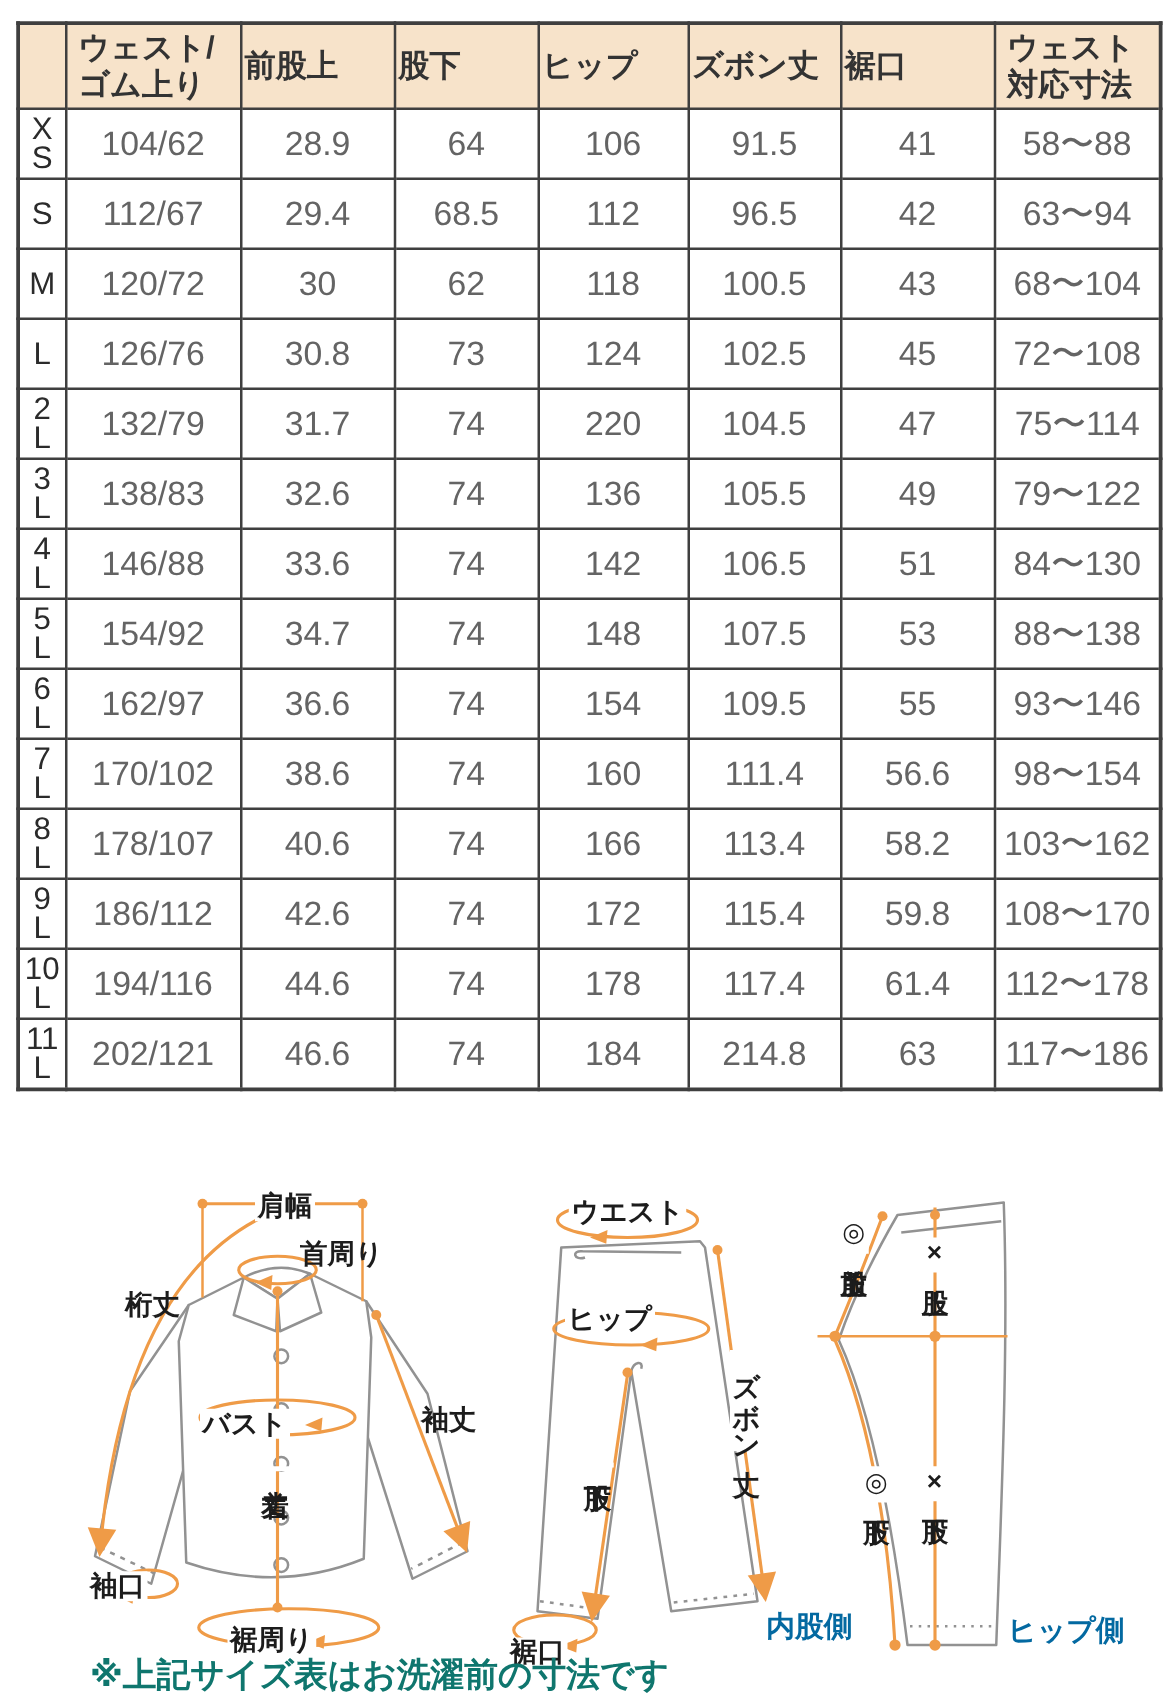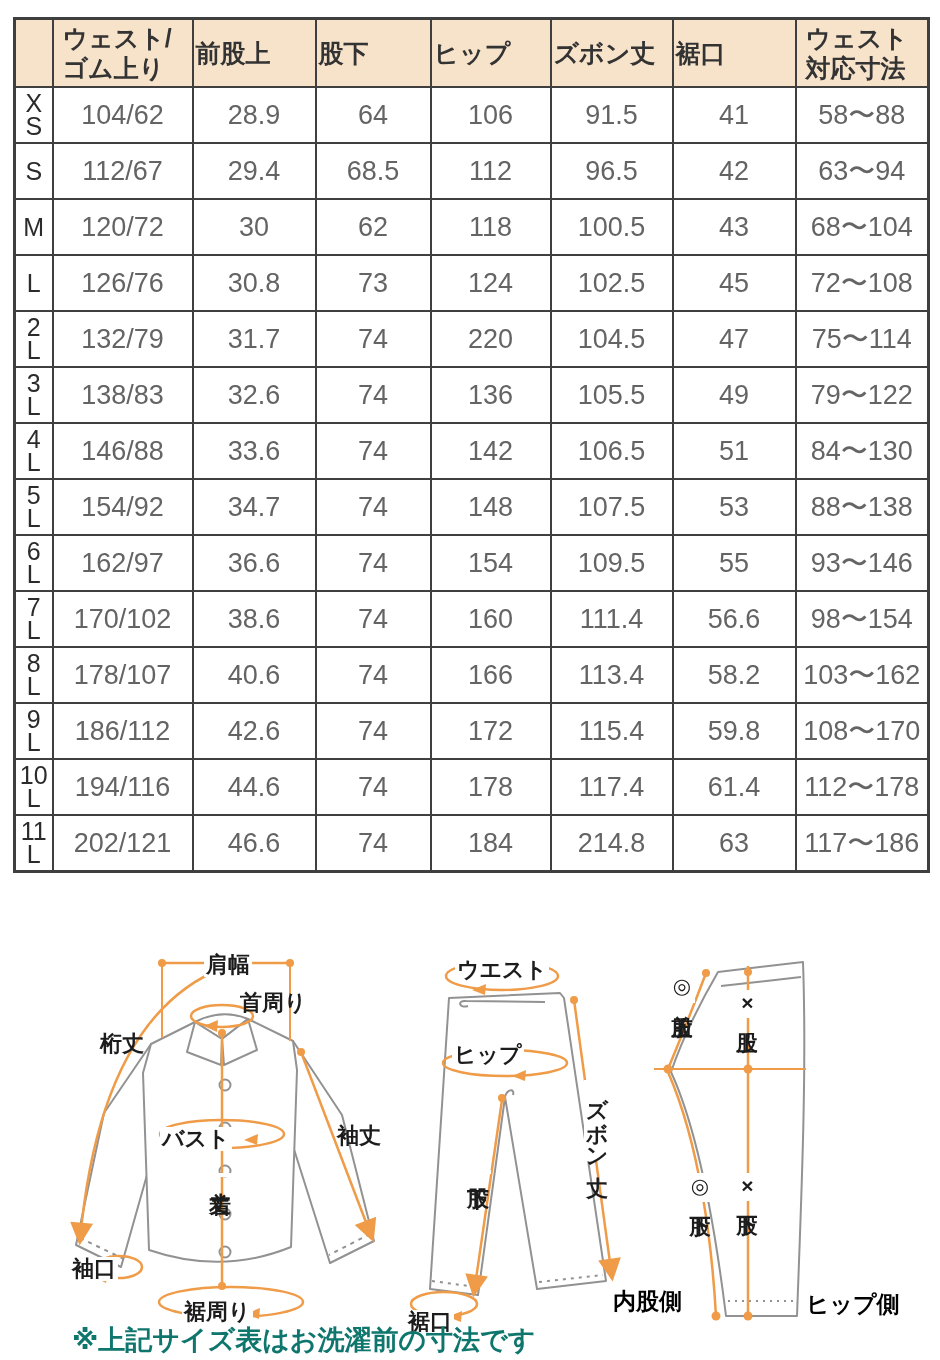--- a/index.html
+++ b/index.html
@@ -29,21 +29,21 @@
   }
   
   .diagrams{position:absolute;left:0;top:945px;width:796px;height:390px;}
   .diagrams svg{position:absolute;left:0;top:0;}
   .dl{
     position:absolute;font-weight:bold;font-size:22px;color:#1c1c1c;
     line-height:1;white-space:nowrap;
   }
   .v{writing-mode:vertical-rl;text-orientation:upright;letter-spacing:1px;}
   .mask{background:#ffffff;padding:1px 2px;}
-  .side{color:#000000;font-size:23px;}
+  .side{color:#0369a1;font-size:23px;}
   
   .note{
     position:absolute;left:72px;top:1322px;font-size:27px;font-weight:bold;
     color:#0f766e;white-space:nowrap;
   }
 </style>
 </head>
 <body>
 
 <table class="size-table">

